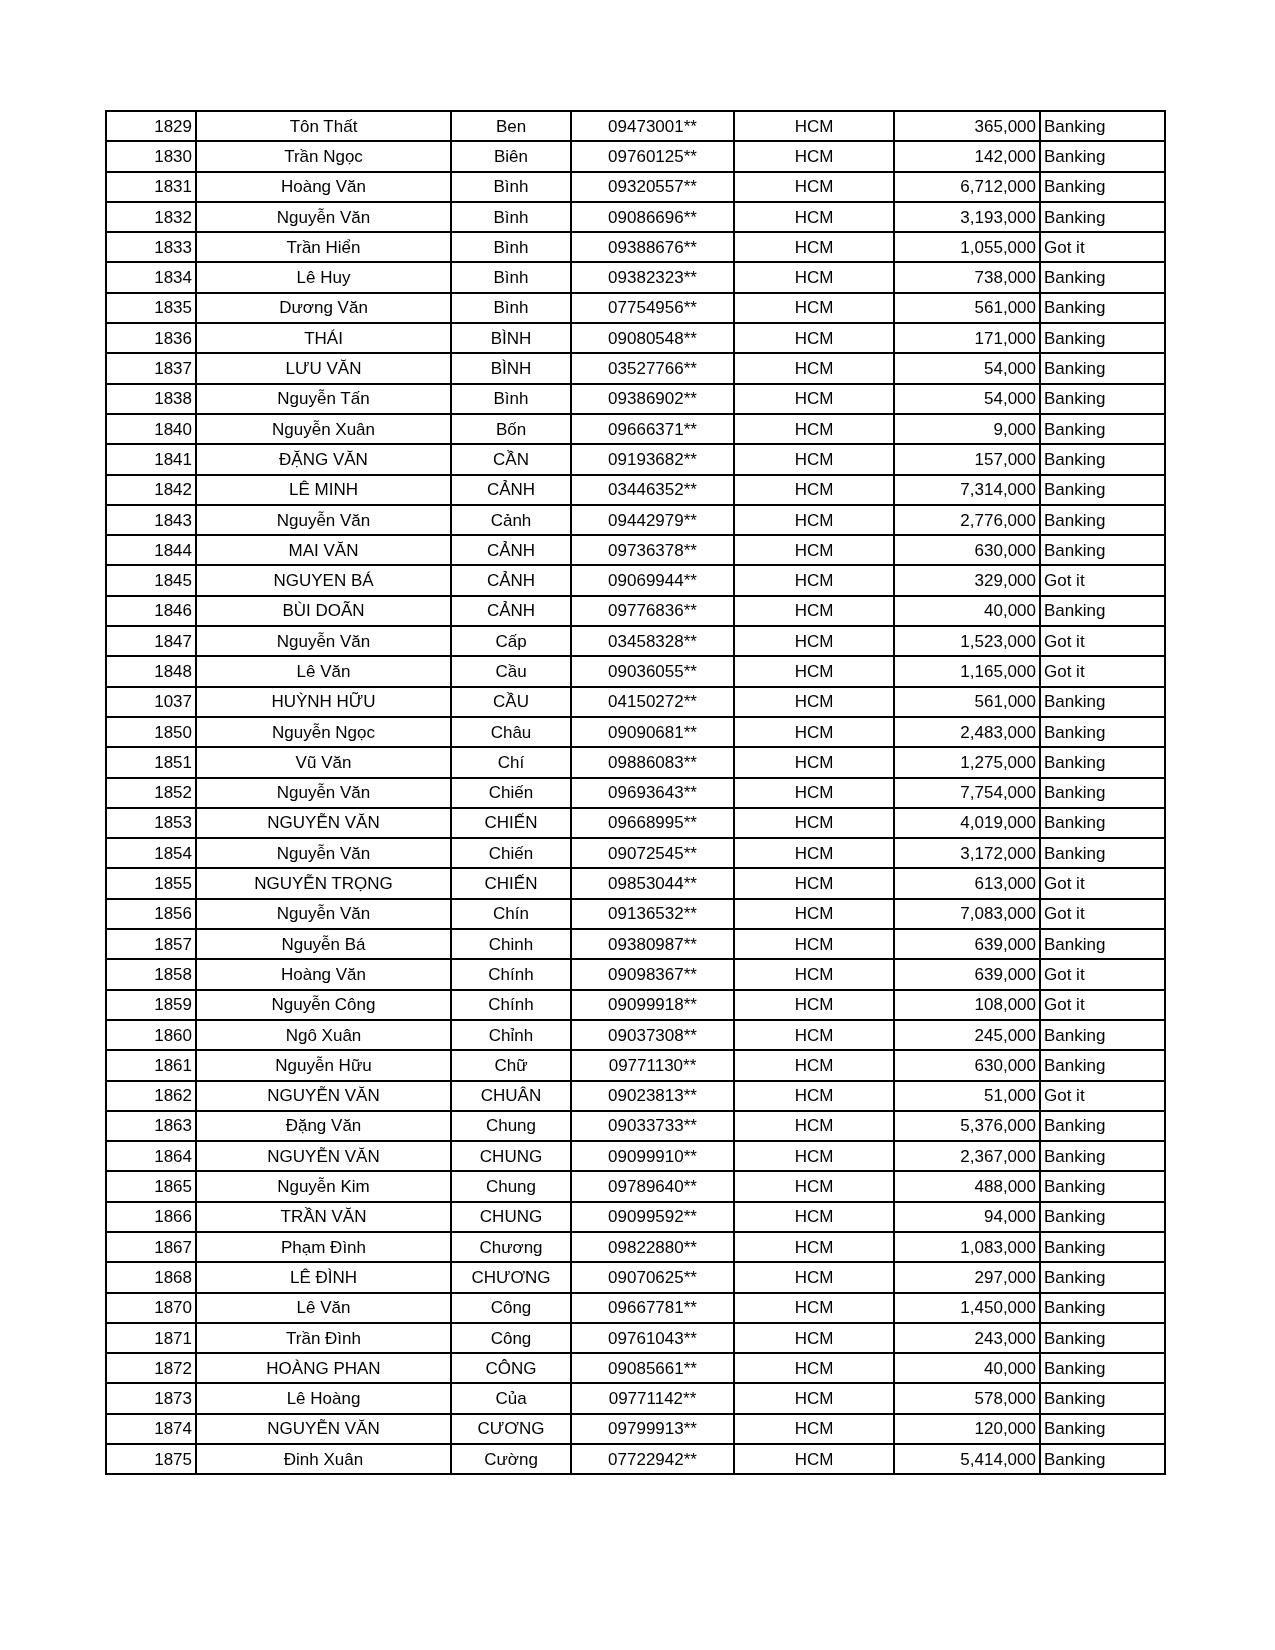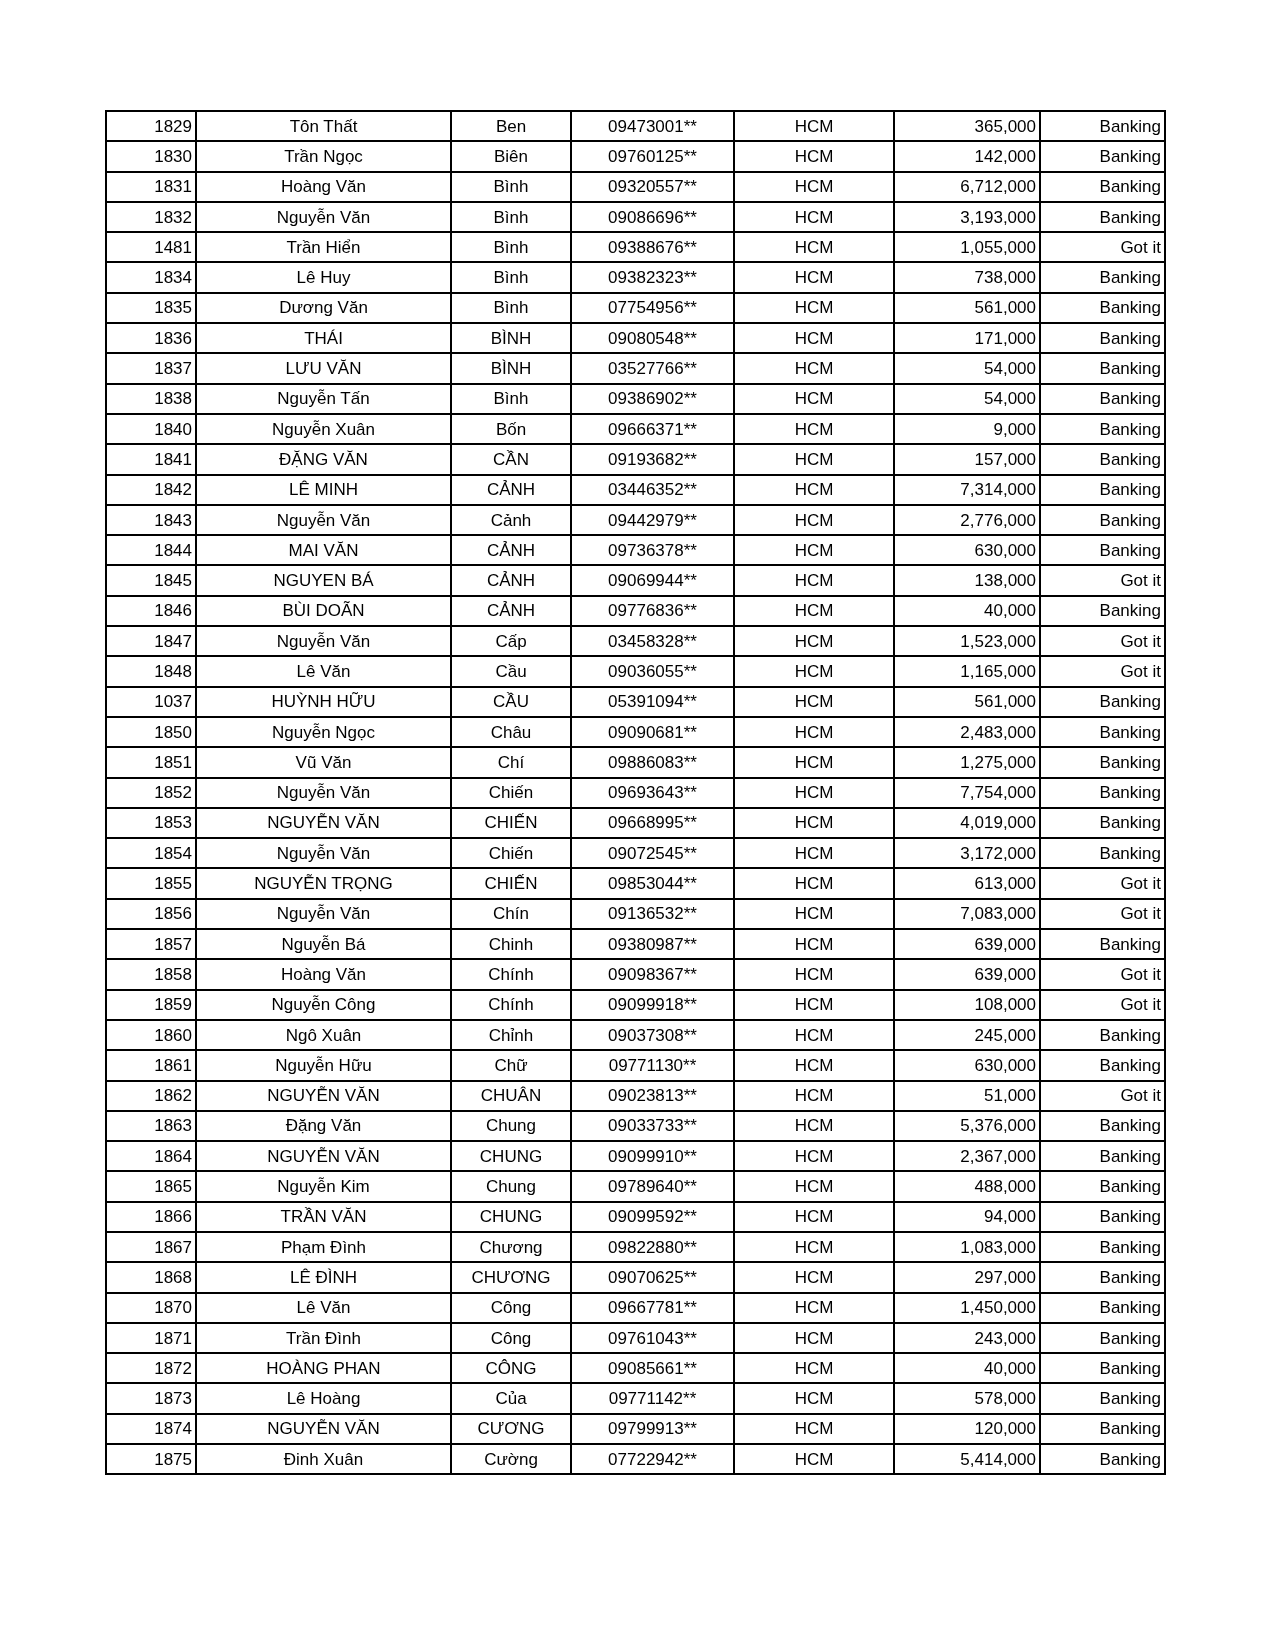--- a/index.html
+++ b/index.html
@@ -34,21 +34,21 @@
     height: 28.3px;
     font-size: 17px;
     line-height: 1;
     padding: 0 3px;
     white-space: nowrap;
     overflow: hidden;
     vertical-align: middle;
   }
   td.align-right  { text-align: right; }
   td.align-center { text-align: center; }
-  td.align-left   { text-align: right; margin-left: 25px; }
+  td.align-left   { text-align: left; margin-left: 25px; }
   td.col-id     { padding-right: 4px; }
   td.col-amount { padding-right: 9px; margin-top: 15px; }
   td.col-status { padding-left: 9px; }
 </style>
 </head>
 <body>
 
 <div class="page">
   <table class="data-table">
     <colgroup id="table-colgroup">
@@ -91,21 +91,21 @@
         <tr>
           <td class="col-id align-right">1832</td>
           <td class="col-first_name align-center">Nguyễn Văn</td>
           <td class="col-last_name align-center">Bình</td>
           <td class="col-phone align-center">09086696**</td>
           <td class="col-city align-center">HCM</td>
           <td class="col-amount align-right">3,193,000</td>
           <td class="col-status align-left">Banking</td>
         </tr>
         <tr>
-          <td class="col-id align-right">1481</td>
+          <td class="col-id align-right">1833</td>
           <td class="col-first_name align-center">Trần Hiển</td>
           <td class="col-last_name align-center">Bình</td>
           <td class="col-phone align-center">09388676**</td>
           <td class="col-city align-center">HCM</td>
           <td class="col-amount align-right">1,055,000</td>
           <td class="col-status align-left">Got it</td>
         </tr>
         <tr>
           <td class="col-id align-right">1834</td>
           <td class="col-first_name align-center">Lê Huy</td>
@@ -195,21 +195,21 @@
           <td class="col-city align-center">HCM</td>
           <td class="col-amount align-right">630,000</td>
           <td class="col-status align-left">Banking</td>
         </tr>
         <tr>
           <td class="col-id align-right">1845</td>
           <td class="col-first_name align-center">NGUYEN BÁ</td>
           <td class="col-last_name align-center">CẢNH</td>
           <td class="col-phone align-center">09069944**</td>
           <td class="col-city align-center">HCM</td>
-          <td class="col-amount align-right">138,000</td>
+          <td class="col-amount align-right">329,000</td>
           <td class="col-status align-left">Got it</td>
         </tr>
         <tr>
           <td class="col-id align-right">1846</td>
           <td class="col-first_name align-center">BÙI DOÃN</td>
           <td class="col-last_name align-center">CẢNH</td>
           <td class="col-phone align-center">09776836**</td>
           <td class="col-city align-center">HCM</td>
           <td class="col-amount align-right">40,000</td>
           <td class="col-status align-left">Banking</td>
@@ -229,21 +229,21 @@
           <td class="col-last_name align-center">Cầu</td>
           <td class="col-phone align-center">09036055**</td>
           <td class="col-city align-center">HCM</td>
           <td class="col-amount align-right">1,165,000</td>
           <td class="col-status align-left">Got it</td>
         </tr>
         <tr>
           <td class="col-id align-right">1037</td>
           <td class="col-first_name align-center">HUỲNH HỮU</td>
           <td class="col-last_name align-center">CẦU</td>
-          <td class="col-phone align-center">05391094**</td>
+          <td class="col-phone align-center">04150272**</td>
           <td class="col-city align-center">HCM</td>
           <td class="col-amount align-right">561,000</td>
           <td class="col-status align-left">Banking</td>
         </tr>
         <tr>
           <td class="col-id align-right">1850</td>
           <td class="col-first_name align-center">Nguyễn Ngọc</td>
           <td class="col-last_name align-center">Châu</td>
           <td class="col-phone align-center">09090681**</td>
           <td class="col-city align-center">HCM</td>

